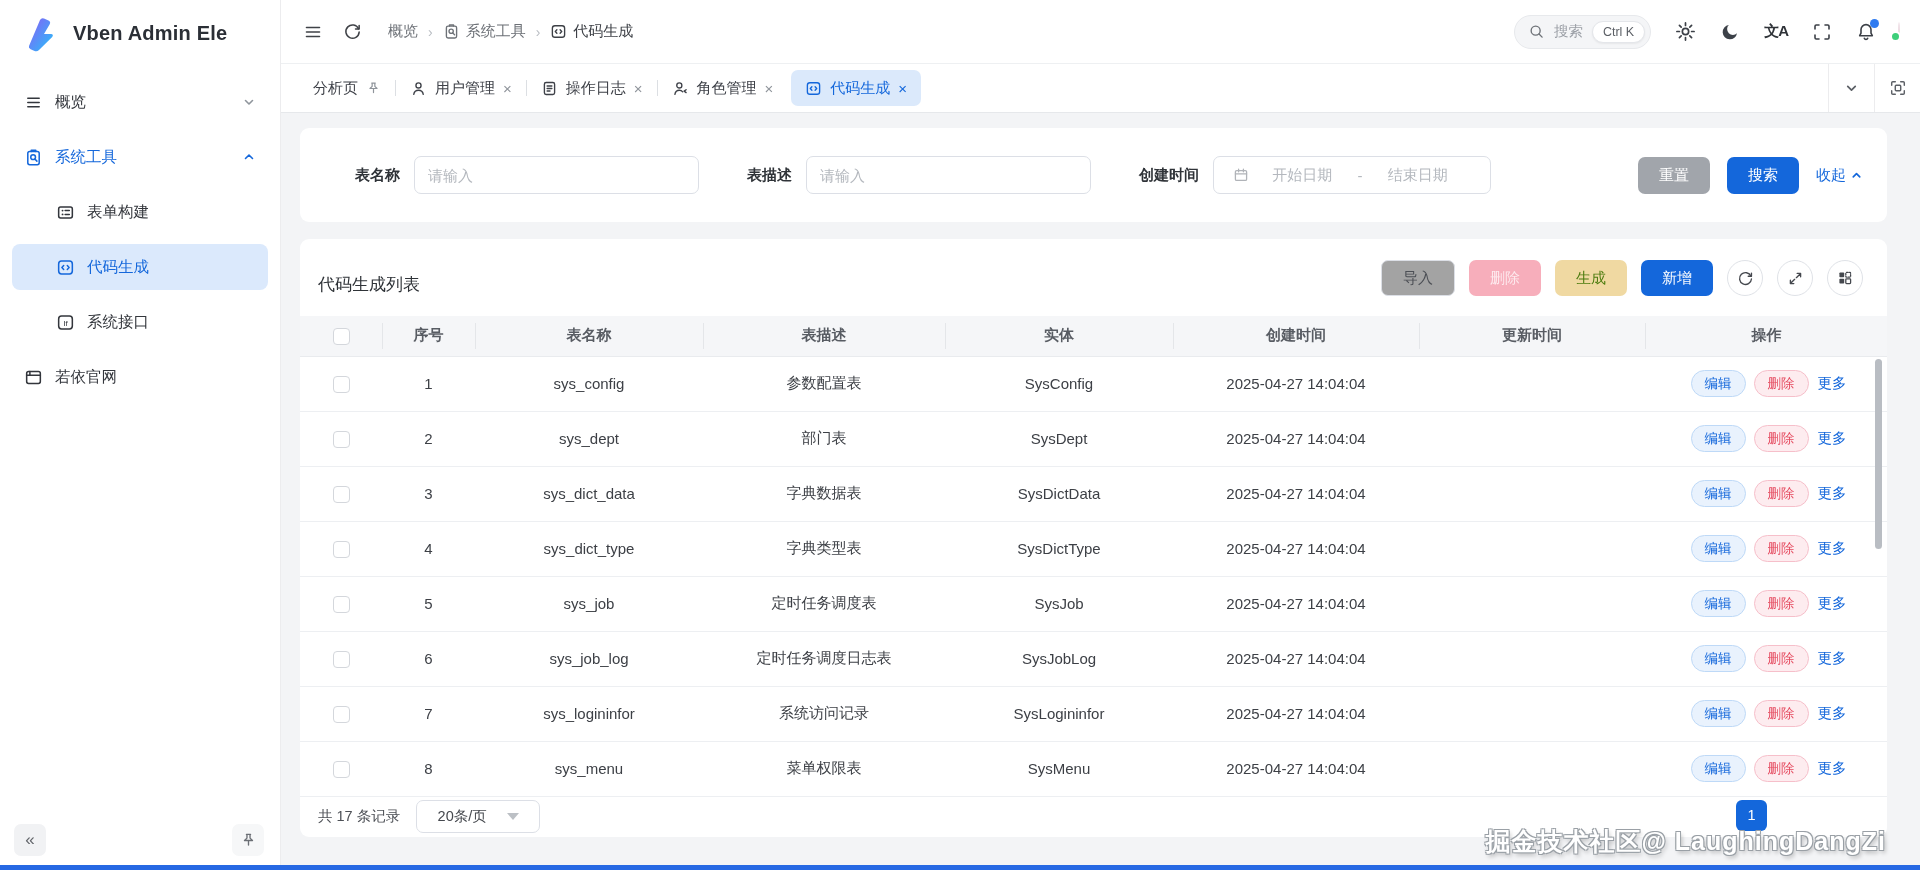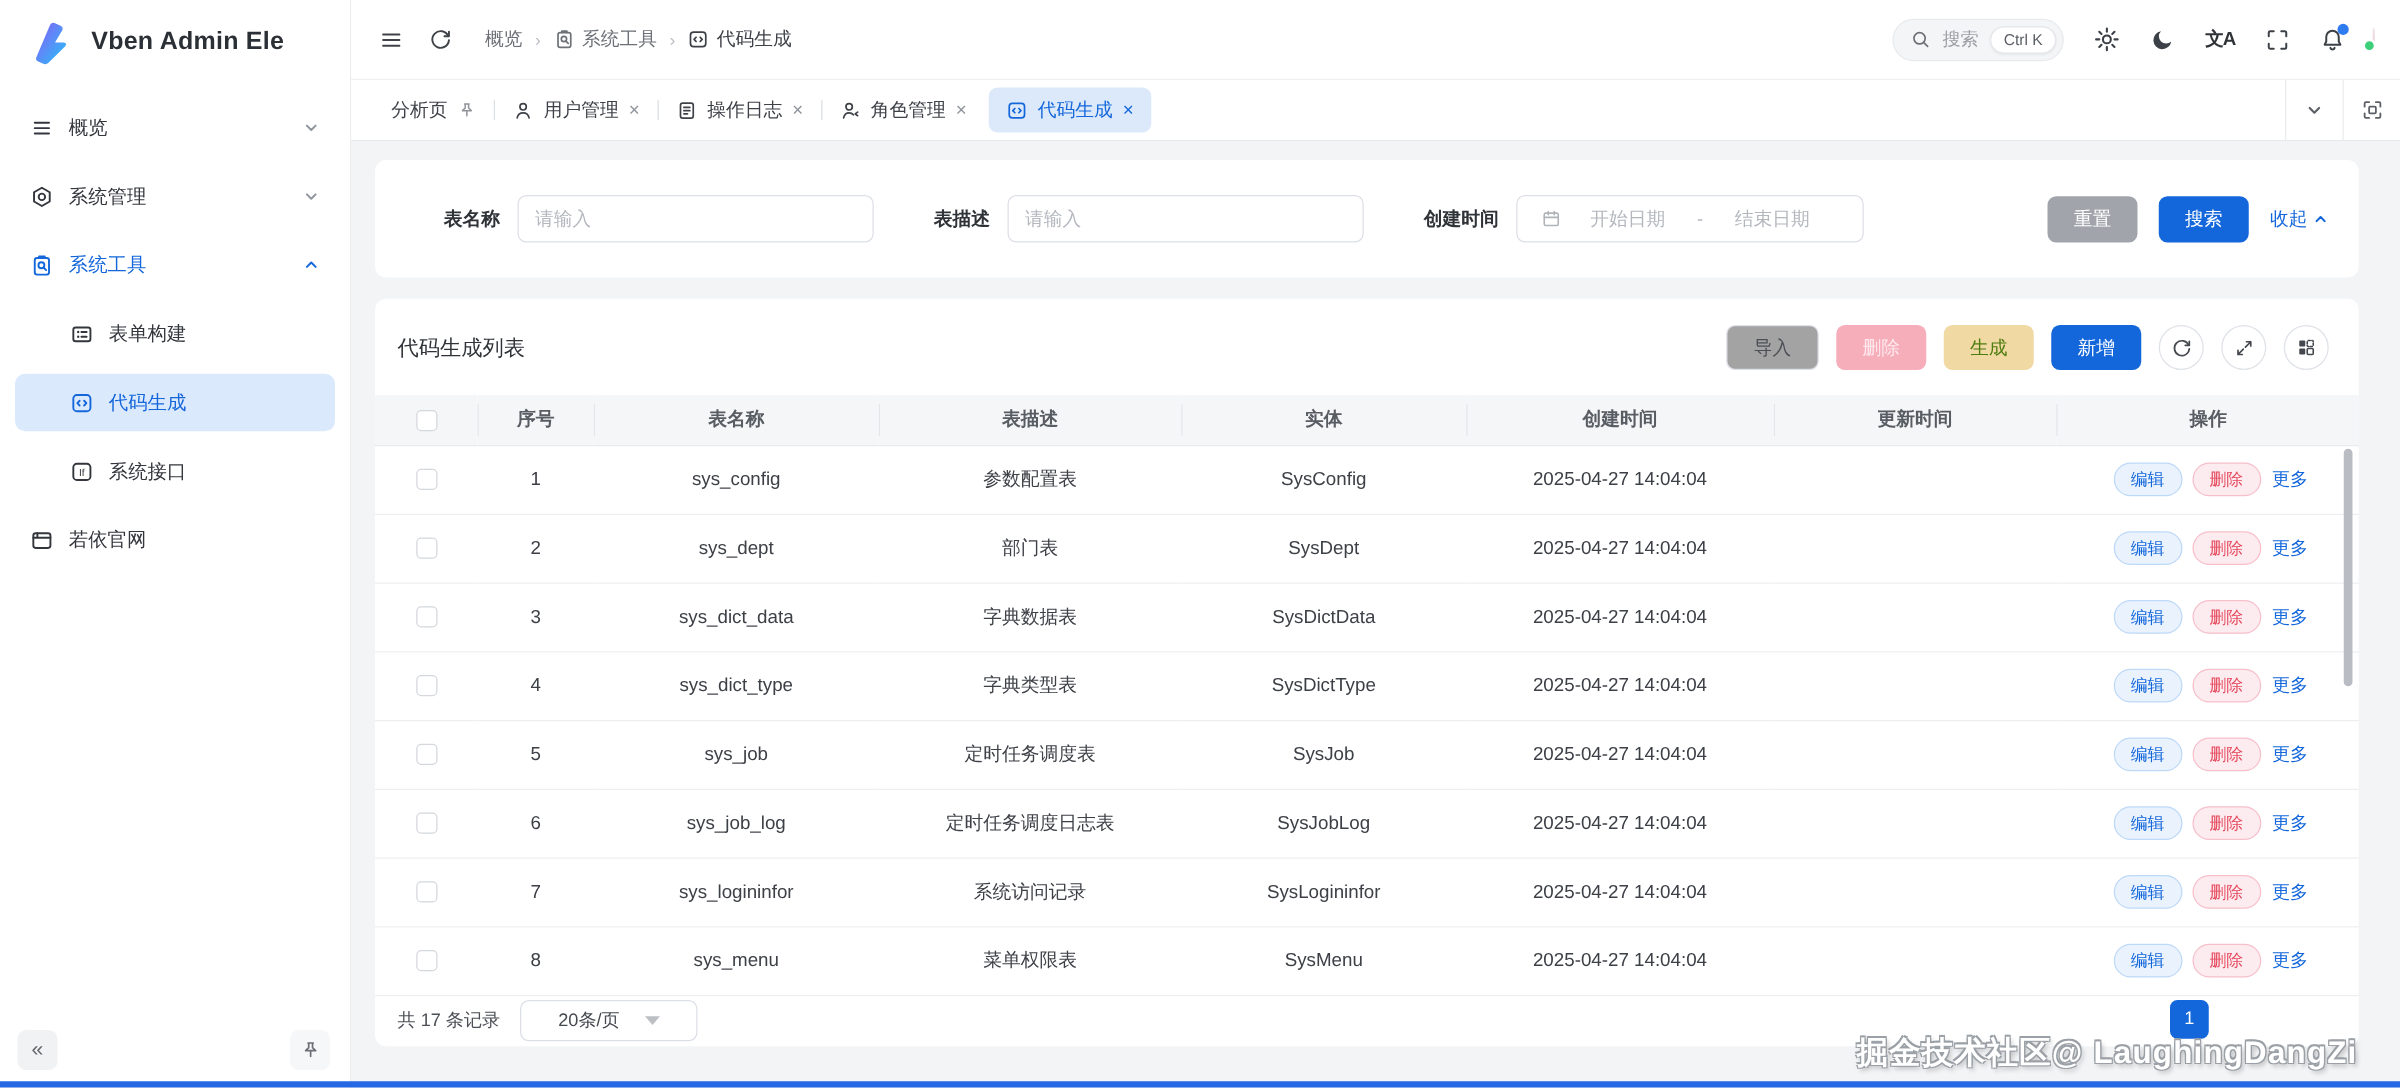--- a/index.html
+++ b/index.html
@@ -73,21 +73,21 @@
   .datebox .dph{ flex:1; text-align:center; cursor:text; }
   .datebox .dsep{ color:#b4b8be; padding:0 2px; }
   .filter-actions{ margin-left:auto; display:flex; align-items:center; gap:17px; }
   .btn{ height:37px; border:none; border-radius:7px; padding:0 21px; font-size:15px; display:inline-flex; align-items:center; justify-content:center; cursor:pointer; font-family:inherit; }
   .btn-reset{ background:#a1a5ab; color:#fff; }
   .btn-search{ background:var(--primary); color:#fff; }
   .collapse-link{ color:var(--primary); font-size:15px; display:inline-flex; align-items:center; gap:4px; cursor:pointer; }
 
   
   .table-card{ background:#fff; border-radius:9px; margin-top:17px; height:598px; position:relative; overflow:hidden; }
-  .tc-head{ display:flex; align-items:center; padding:21px 24px 20px 18px;gap:44px; }
+  .tc-head{ display:flex; align-items:flex-end; padding:21px 24px 20px 18px;gap:44px; }
   .tc-title{ font-size:17px; color:#2f3338; font-weight:500; }
   .tc-toolbar{ margin-left:auto; display:flex; align-items:center; gap:14px; }
   .btn-sm{ height:36px; padding:0 21px; border-radius:7px; font-size:15px; border:none; display:inline-flex; align-items:center; cursor:pointer; font-family:inherit; }
   .btn-plain{ background:#a3a3a3; border:1px solid #dcdfe6; color:#4c4f55; }
   .btn-danger-dis{ background:#f7aebb; color:#fdeaee; cursor:not-allowed; }
   .btn-warn-dis{ background:#f0d9a2; color:#4d7c0f; cursor:not-allowed; }
   .btn-primary{ background:var(--primary); color:#fff; }
   .icon-btn{ width:36px; height:36px; border-radius:50%; border:1px solid #dfe2e7; background:#fff; color:#45484e; display:inline-flex; align-items:center; justify-content:center; cursor:pointer; }
 
   table{ width:100%; border-collapse:collapse; table-layout:fixed; }
@@ -97,21 +97,21 @@
   thead th:not(:first-child)::before{ content:""; position:absolute; left:0; top:7px; bottom:7px; width:1px; background:#e4e6e9; }
   tbody td{ height:55px; border-bottom:1px solid #edeff2; font-size:15px; color:#3d4046; text-align:center; white-space:nowrap; overflow:hidden; }
   .cb{ display:inline-block; width:17px; height:17px; border:1.5px solid #d4d7dc; border-radius:4px; background:#fff; vertical-align:middle; cursor:pointer; }
   .pill{ display:inline-flex; align-items:center; height:27px; padding:0 13px; border-radius:14px; font-size:13.5px; margin:0 4px; cursor:pointer; }
   .pill-edit{ background:#e9f2fd; border:1px solid #bed9f7; color:var(--primary); }
   .pill-del{ background:#fdecef; border:1px solid #f6bfca; color:var(--danger); }
   .more-link{ color:var(--primary); font-size:14.5px; margin-left:5px; cursor:pointer; }
 
   .tc-footer{ display:flex; align-items:center; height:40px; padding:0 24px 0 18px; gap:16px; position:relative; }
   .total-text{ font-size:14.5px; color:#4c4f55; }
-  .page-size{ width:142px; height:33px; border:1px solid #dcdfe6; border-radius:7px; display:flex; align-items:center; justify-content:center; gap:20px; color:#45484e; font-size:14.5px; cursor:pointer; }
+  .page-size{ width:124px; height:33px; border:1px solid #dcdfe6; border-radius:7px; display:flex; align-items:center; justify-content:center; gap:20px; color:#45484e; font-size:14.5px; cursor:pointer; }
   .caret{ width:0; height:0; border-left:6px solid transparent; border-right:6px solid transparent; border-top:7px solid #bcc0c5; }
   .page-btn{ position:absolute; right:120px; top:3px; width:31px; height:31px; border:none; border-radius:6px; background:var(--primary); color:#fff; font-size:14.5px; cursor:pointer; }
   .vscroll{ position:absolute; right:5px; top:120px; width:7px; height:190px; border-radius:4px; background:#b9bdc3; }
 
   .watermark{ position:fixed; right:34px; bottom:12px; font-size:25px; font-weight:bold; color:#fff; letter-spacing:1px; z-index:30; pointer-events:none;
     text-shadow:-1px -1px 0 #9aa0a6, 1px -1px 0 #9aa0a6, -1px 1px 0 #9aa0a6, 1px 1px 0 #9aa0a6, 2px 3px 4px rgba(0,0,0,.25); }
   .bottom-accent{ position:fixed; left:0; right:0; bottom:0; height:5px; background:#2668e3; z-index:40; }
 </style>
 </head>
 <body>
@@ -142,34 +142,20 @@
             </svg>
         </span>
         <span>概览</span>
         <span class="icon chev">
           <svg width="14" height="14" viewBox="0 0 14 14">
               <path d="M3.5 5.5 7 9l3.5-3.5"></path>
             </svg>
         </span>
       </div>
 
-      <div class="menu-item">
-        <span class="icon">
-          <svg width="19" height="19" viewBox="0 0 20 20">
-              <path d="M10 2.3l6.6 3.8v7.8L10 17.7l-6.6-3.8V6.1z"></path>
-              <circle cx="10" cy="10" r="2.7"></circle>
-            </svg>
-        </span>
-        <span>系统管理</span>
-        <span class="icon chev">
-          <svg width="14" height="14" viewBox="0 0 14 14">
-              <path d="M3.5 5.5 7 9l3.5-3.5"></path>
-            </svg>
-        </span>
-      </div>
 
 
       <div class="menu-item is-parent-active">
         <span class="icon">
           <svg width="19" height="19" viewBox="0 0 20 20">
               <rect x="4" y="3.6" width="12" height="14" rx="2"></rect>
               <path d="M7.6 3.6V2.3h4.8v1.3"></path>
               <circle cx="9.6" cy="9.7" r="2.5"></circle>
               <path d="M11.4 11.6l2.2 2.2"></path>
             </svg>

